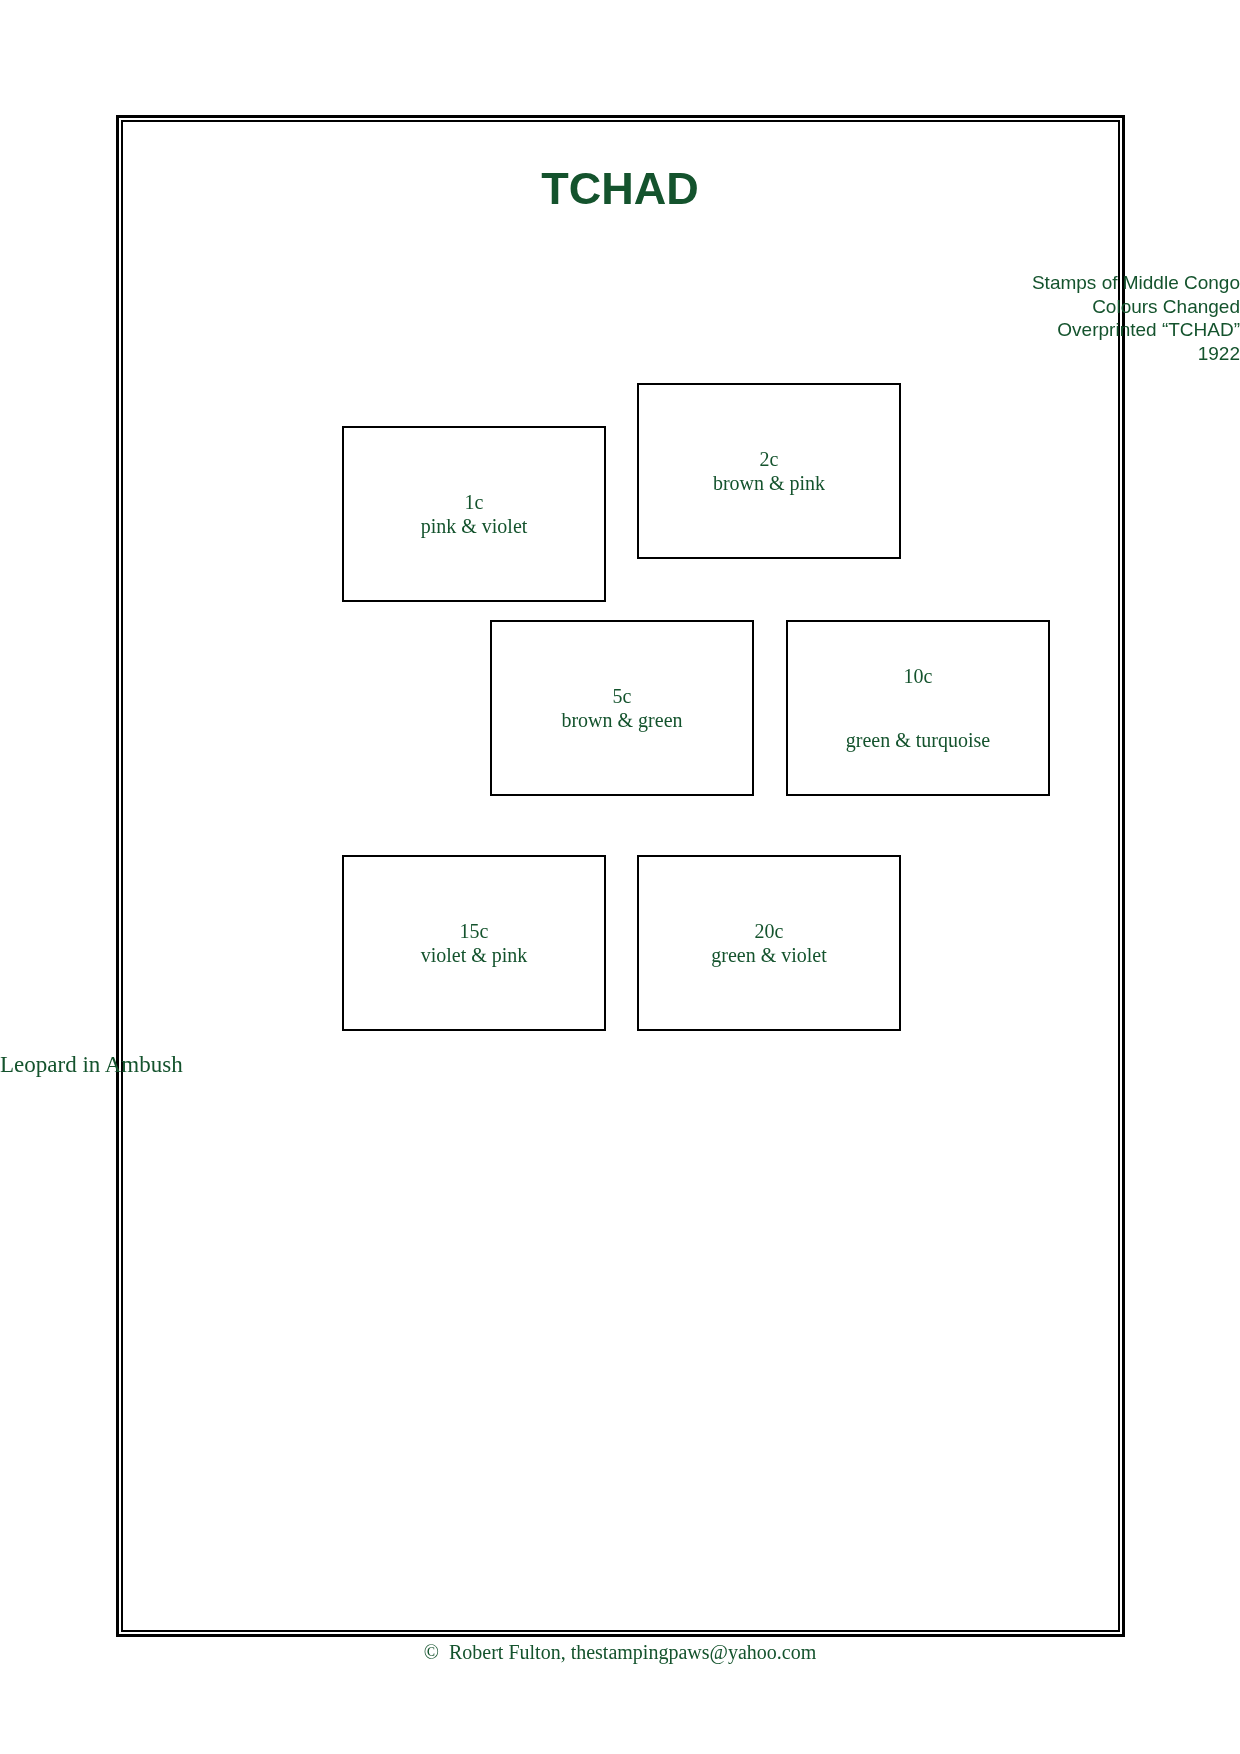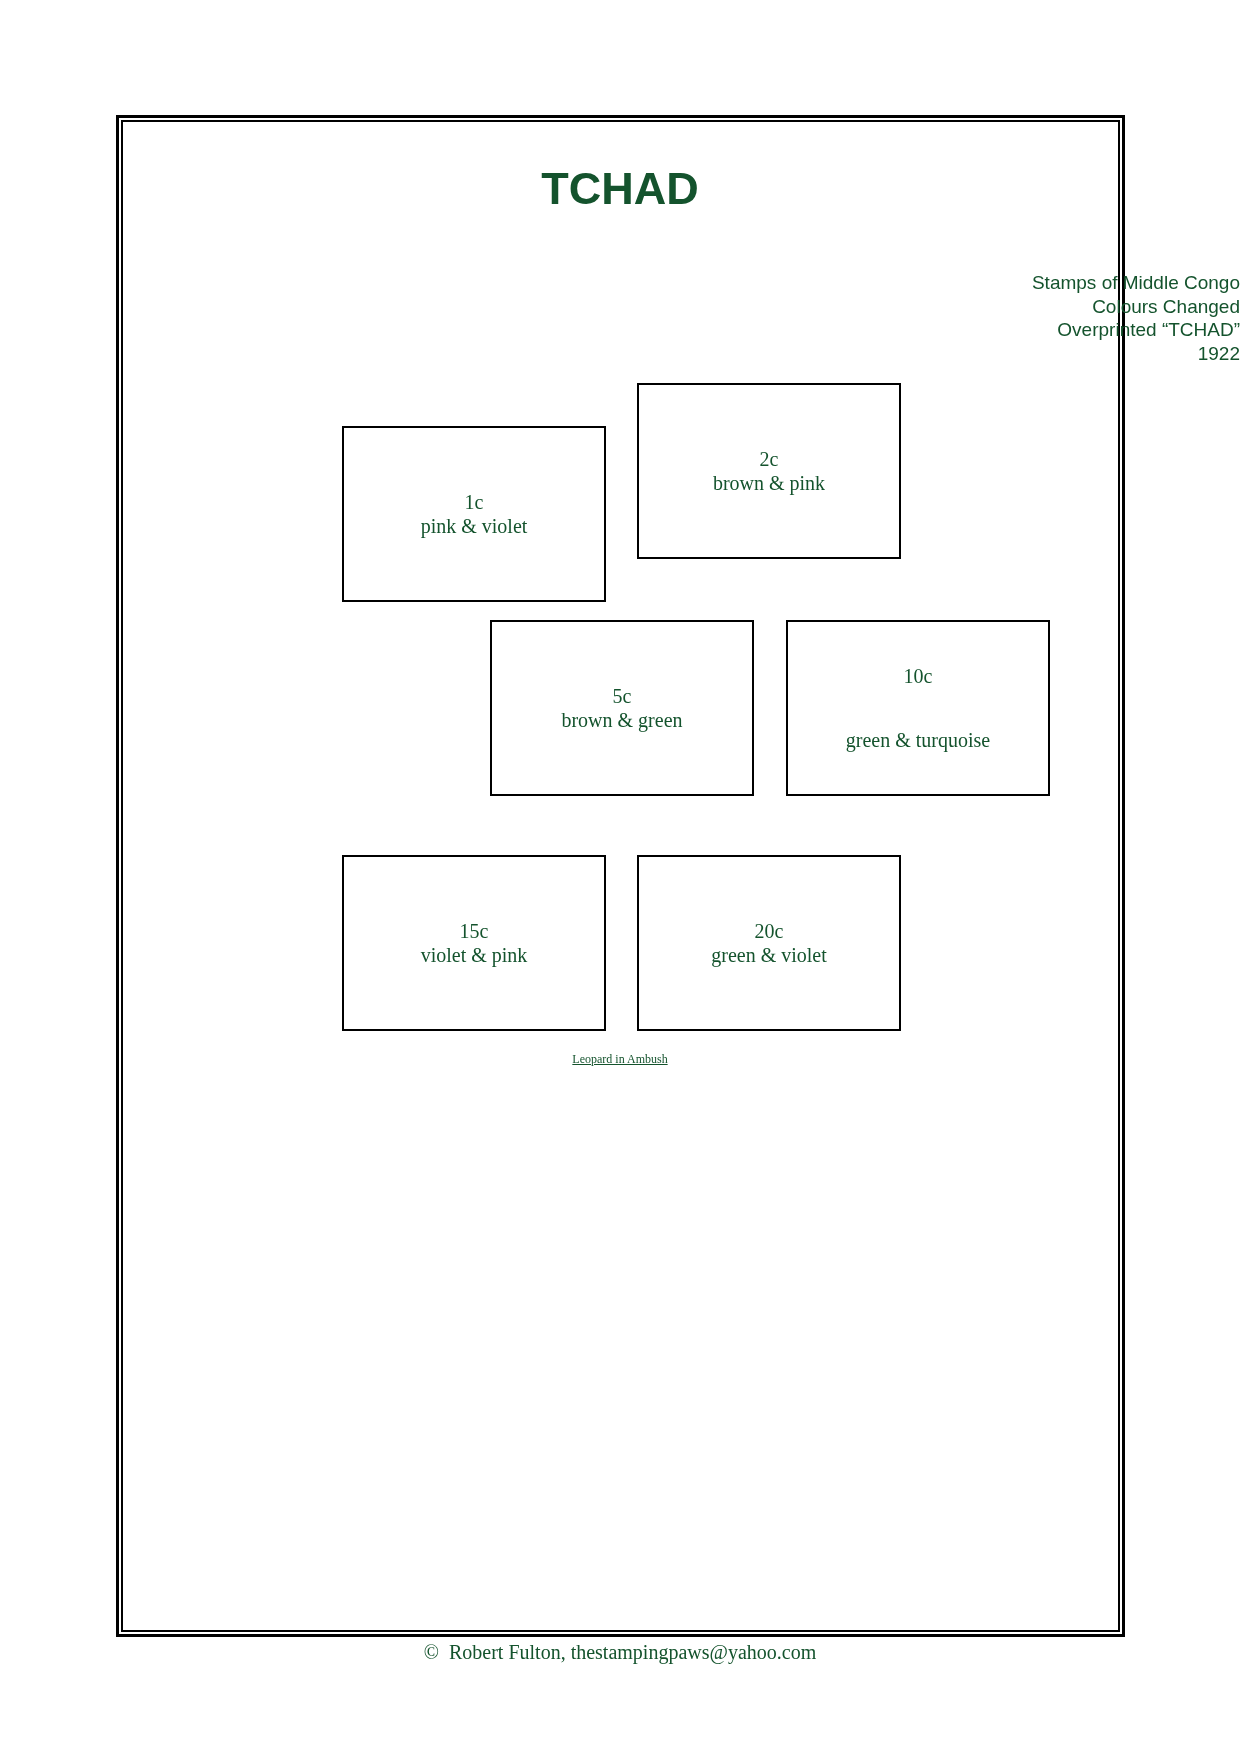--- a/index.html
+++ b/index.html
@@ -75,24 +75,23 @@
   #box-4c  { left: 194px; top: 620px; }
   #box-5c  { left: 490px; top: 620px; }
   #box-10c { left: 786px; top: 620px; gap: 40px; }
   #box-15c { left: 342px; top: 855px; }
   #box-20c { left: 637px; top: 855px; }
   .caption {
     position: absolute;
     left: 0;
     right: 0;
     top: 1052px;
-    text-align: center;
+    text-align: left;
     font-family: "Liberation Serif", serif;
-    font-size: 12px;
-    text-decoration: underline;
+    font-size: 23px;
   }
   .footer {
     position: absolute;
     left: 0;
     right: 0;
     top: 1641px;
     text-align: center;
     font-family: Liberation Serif, serif;
     font-size: 20px;
   }

